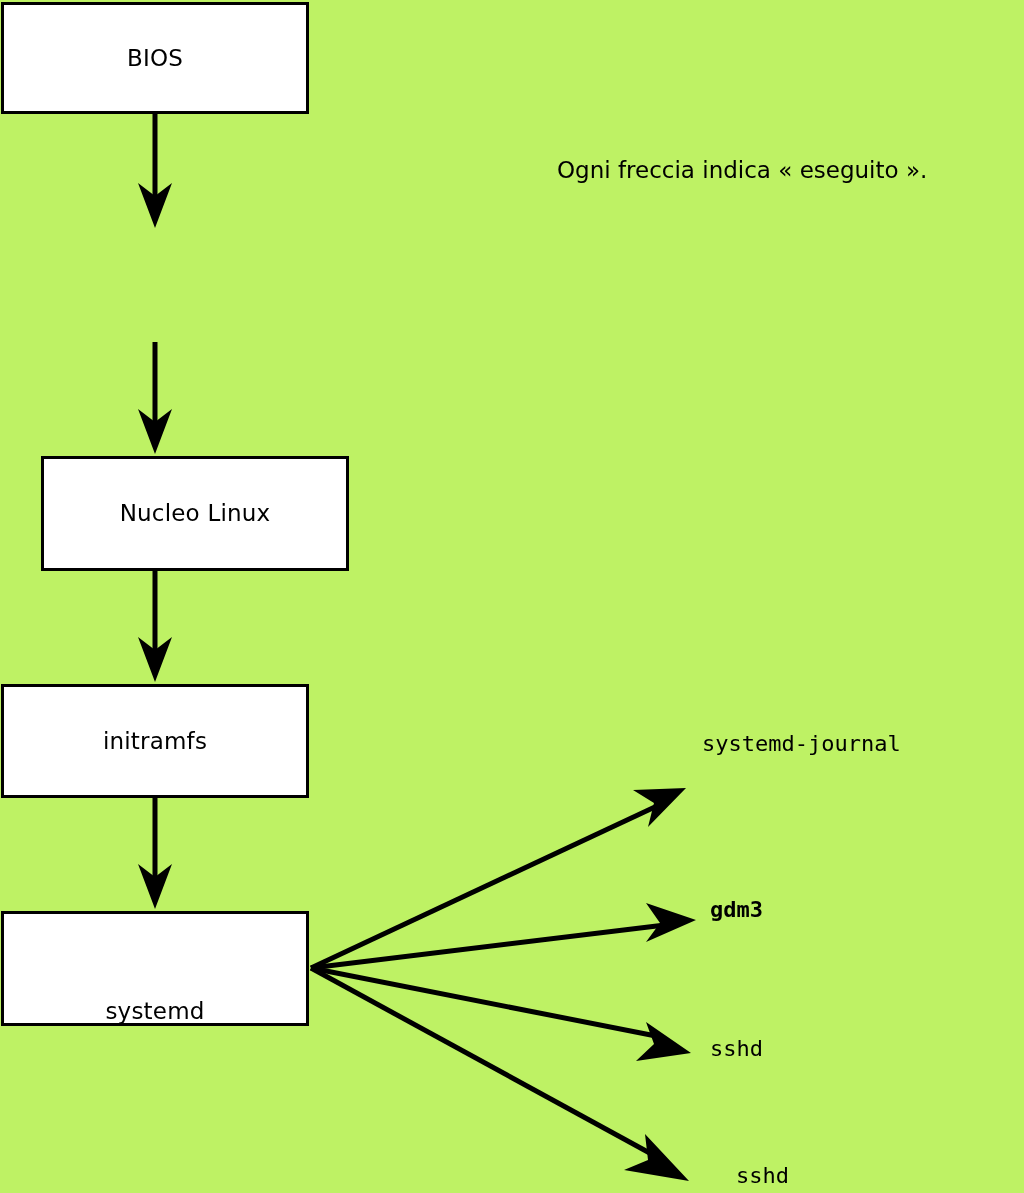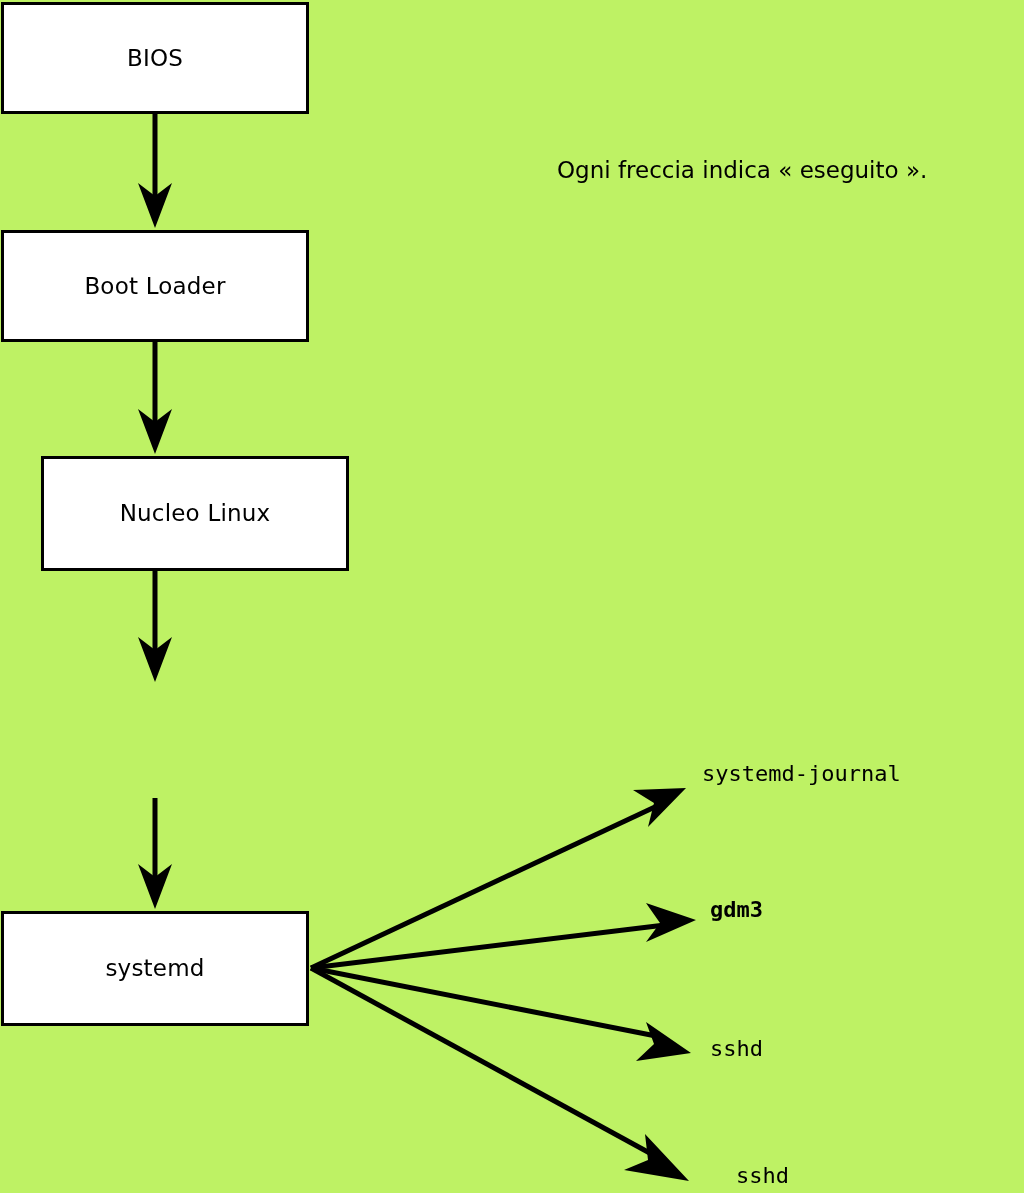--- a/index.html
+++ b/index.html
@@ -69,30 +69,30 @@
 </style>
 </head>
 <body>
 
 <div id="canvas">
 
   <div class="proc-box" style="left:1px; top:2px; width:308px; height:112px;">
     <span class="proc-box-label">BIOS</span>
   </div>
 
-  <div class="proc-box" style="left:1px; top:230px; width:308px; height:112px;">
-    <span class="proc-box-label">Boot Loader</span>
-  </div>
 
   <div class="proc-box" style="left:1px; top:456px; width:308px; height:115px;margin-left:40px;">
     <span class="proc-box-label">Nucleo Linux</span>
   </div>
 
+  <div class="proc-box" style="left:1px; top:684px; width:308px; height:114px;">
+    <span class="proc-box-label">initramfs</span>
+  </div>
 
-  <div class="proc-box" style="left:1px; top:911px; width:308px; height:115px;">
+  <div class="proc-box" style="left:1px; top:911px; width:308px; height:115px;align-items:flex-end;">
     <span class="proc-box-label">systemd</span>
   </div>
 
   <svg id="arrow-layer" viewBox="0 0 1024 1193" width="1024" height="1193">
 
     <g>
       <line x1="155" y1="114" x2="155" y2="205" stroke="#000000" stroke-width="5"></line>
       <path d="M 138 183 L 155 228 L 172 183 L 155 196 Z" fill="#000000"></path>
     </g>
 
@@ -125,21 +125,21 @@
       <line x1="311" y1="968" x2="661" y2="1037" stroke="#000000" stroke-width="5"></line>
       <path d="M 691 1053 L 646 1022 L 654 1044 L 636 1061 Z" fill="#000000"></path>
     </g>
 
     <g>
       <line x1="311" y1="968" x2="657" y2="1157" stroke="#000000" stroke-width="5"></line>
       <path d="M 689 1181 L 645 1134 L 648 1160 L 624 1170 Z" fill="#000000"></path>
     </g>
   </svg>
 
-  <div class="service-label" style="left:702px; top:763px;">systemd-journal</div>
+  <div class="service-label" style="left:702px; top:733px;">systemd-journal</div>
 
   <div class="service-label" style="left:710px; top:899px;font-weight:bold;">gdm3</div>
 
   <div class="service-label" style="left:710px; top:1038px;">sshd</div>
 
   <div class="service-label" style="left:736px; top:1165px;">sshd</div>
 
   <div id="legend-caption" style="left:557px; top:159px;">Ogni freccia indica « eseguito ».</div>
 
 </div>

